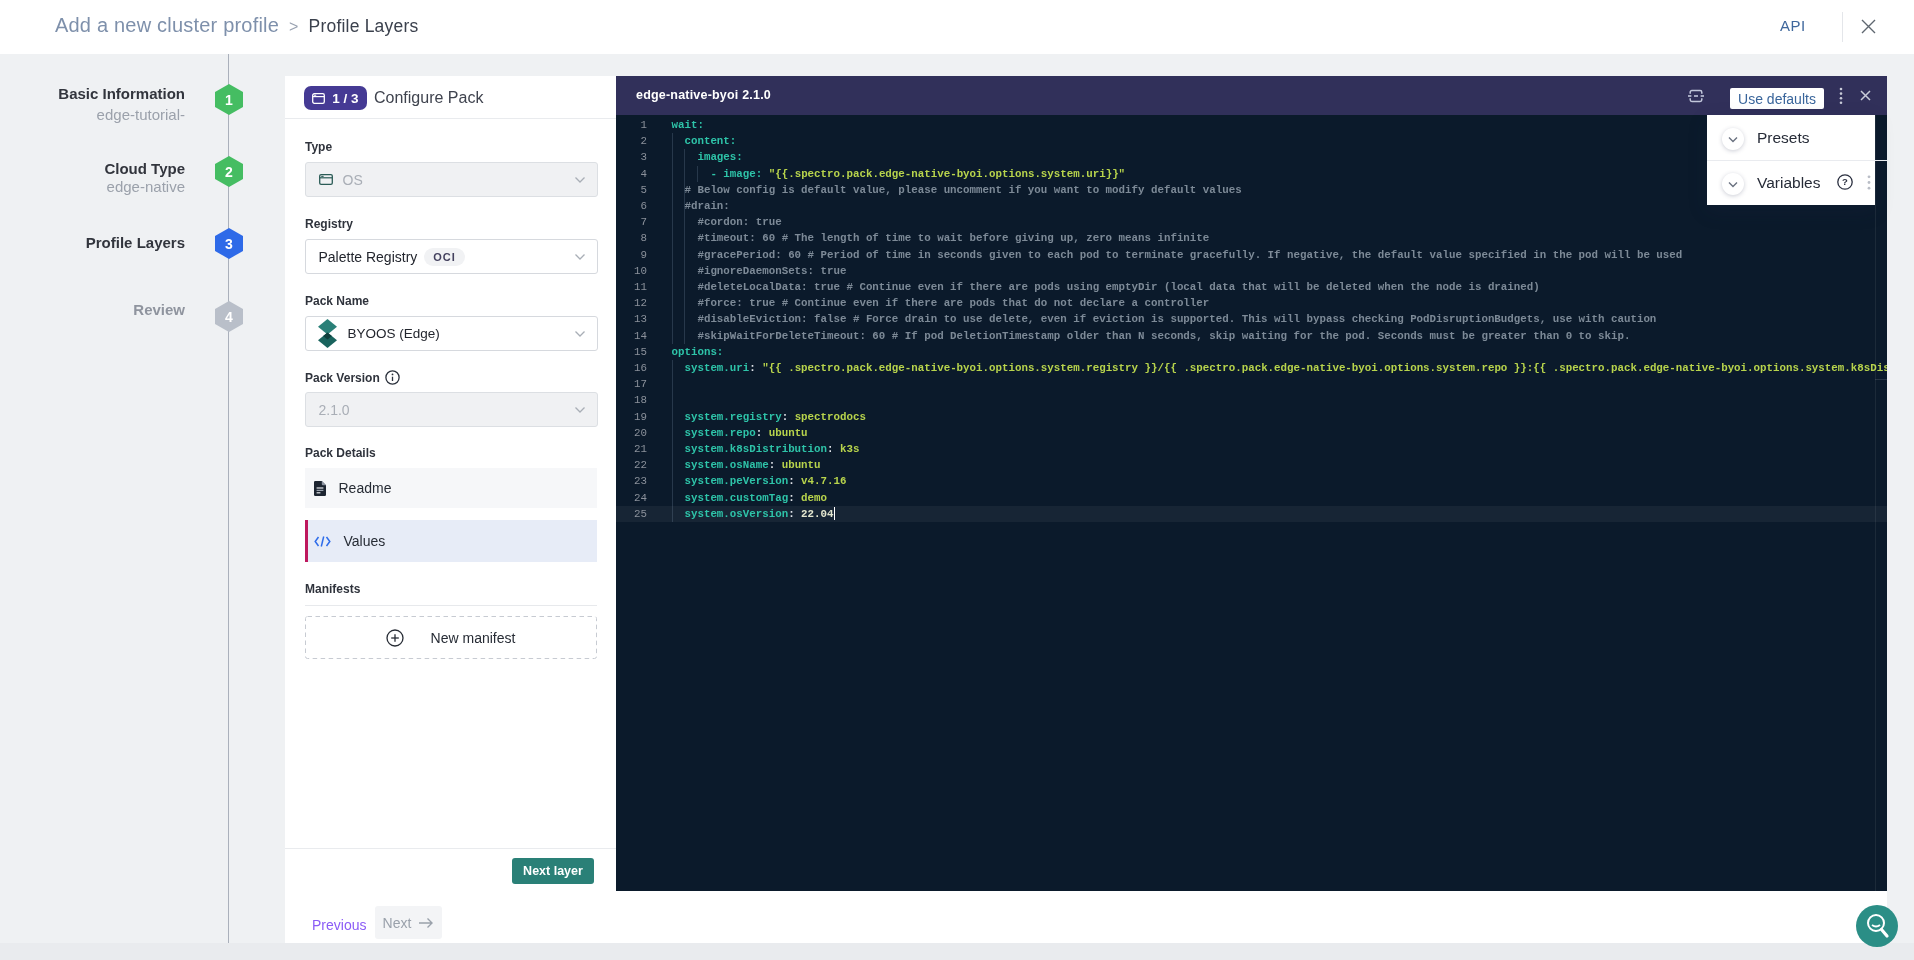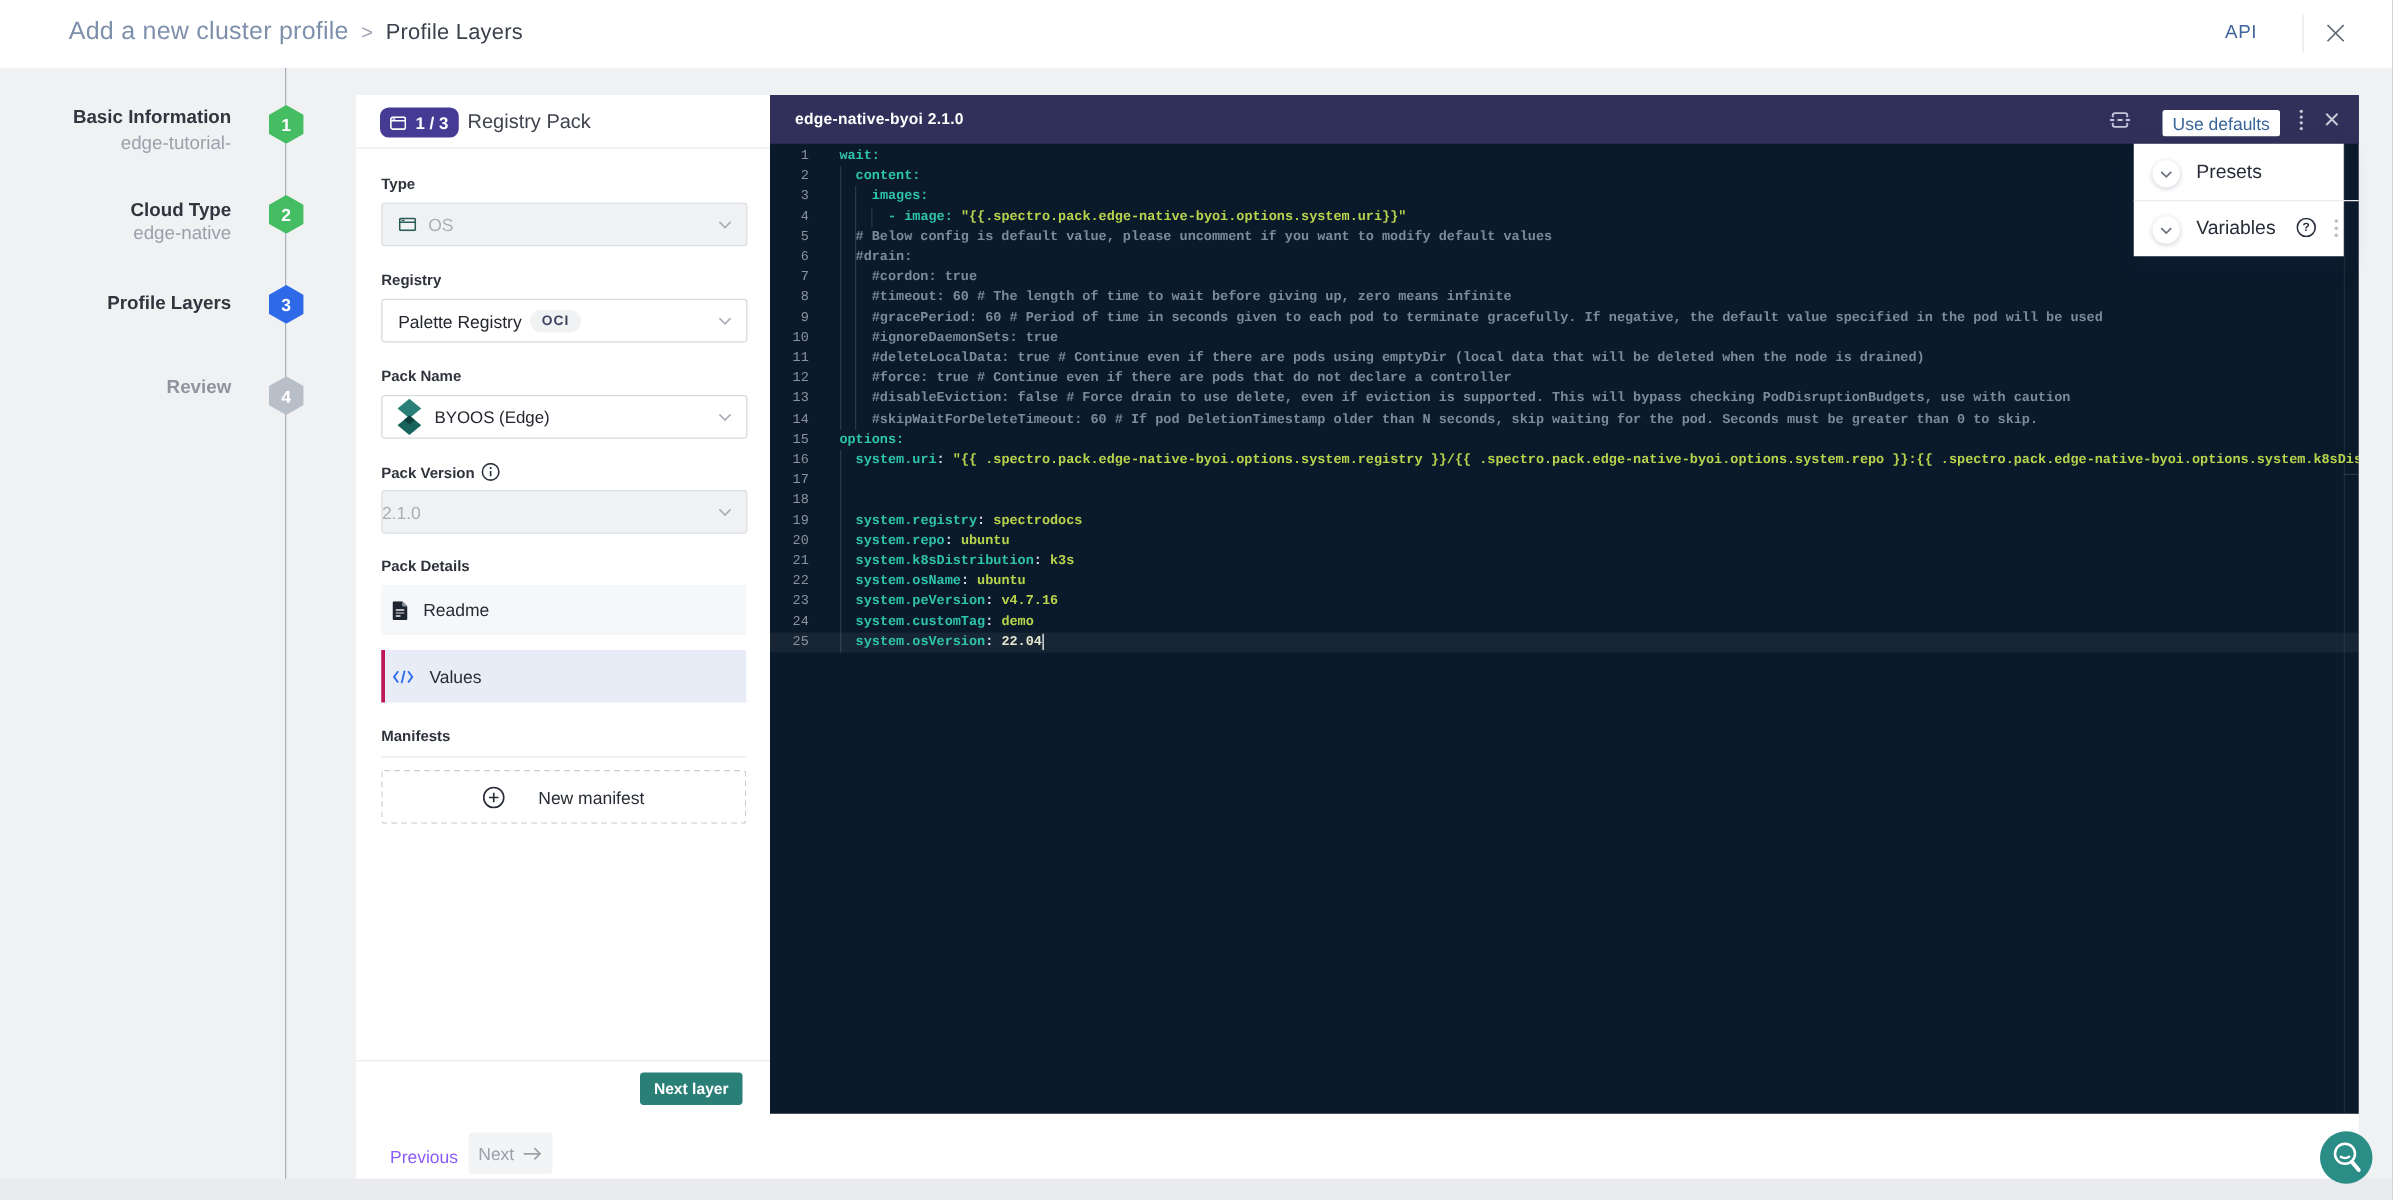--- a/index.html
+++ b/index.html
@@ -107,21 +107,21 @@
   <div id="card">
     <div id="cardhead">
       <div id="badge13">
         <svg width="13" height="11" viewBox="0 0 13 11">
             <rect x="0.7" y="0.7" width="11.6" height="9.6" rx="1.6" fill="none" stroke="#fff" stroke-width="1.3"></rect>
             <line x1="0.7" y1="3.6" x2="12.3" y2="3.6" stroke="#fff" stroke-width="1.2"></line>
             <rect x="2" y="1.7" width="2.2" height="1" fill="#fff"></rect>
           </svg>
         <span>1 / 3</span>
       </div>
-      <div id="confpack">Registry Pack</div>
+      <div id="confpack">Configure Pack</div>
     </div>
 
     <div class="flabel" style="top:64px">Type</div>
     <div class="sel dis" style="top:86px">
       <svg style="margin-left:13px" width="14" height="11" viewBox="0 0 14 11">
           <rect x="0.7" y="0.7" width="12.6" height="9.6" rx="1.4" fill="none" stroke="#2a5b56" stroke-width="1.3"></rect>
           <line x1="0.7" y1="3.8" x2="13.3" y2="3.8" stroke="#2a5b56" stroke-width="1.2"></line>
           <rect x="2.2" y="1.8" width="2.4" height="1.1" fill="#2a5b56"></rect>
         </svg>
       <span class="seltext gray" style="margin-left:10px">OS</span>
@@ -152,21 +152,21 @@
         </svg>
     </div>
 
     <div class="flabel" style="top:295px">Pack Version</div>
     <svg class="abs" style="left:100px;top:294px" width="15" height="15" viewBox="0 0 15 15">
         <circle cx="7.5" cy="7.5" r="6.6" fill="none" stroke="#2b313c" stroke-width="1.3"></circle>
         <line x1="7.5" y1="6.7" x2="7.5" y2="11" stroke="#2b313c" stroke-width="1.3"></line>
         <circle cx="7.5" cy="4.4" r="0.9" fill="#2b313c"></circle>
       </svg>
     <div class="sel dis" style="top:316px">
-      <span class="seltext gray" style="">2.1.0</span>
+      <span class="seltext gray" style="margin-left:13px">2.1.0</span>
       <svg class="chev" width="12" height="8" viewBox="0 0 12 8">
           <path d="M1.5 1.5 L6 6 L10.5 1.5" stroke="#a9aeb6" stroke-width="1.3" fill="none"></path>
         </svg>
     </div>
 
     <div class="flabel" style="top:370px">Pack Details</div>
     <div class="prow" id="readme" style="top:392px;height:40px">
       <svg style="margin-left:9px" width="12" height="15" viewBox="0 0 12 15">
           <path d="M1.2 0 H7.8 L12 4.2 V13.8 a1.2 1.2 0 0 1 -1.2 1.2 H1.2 a1.2 1.2 0 0 1 -1.2 -1.2 V1.2 a1.2 1.2 0 0 1 1.2 -1.2 Z" fill="#1d2531"></path>
           <path d="M7.8 0 L12 4.2 H8.8 a1 1 0 0 1 -1 -1 Z" fill="#8d95a3"></path>

